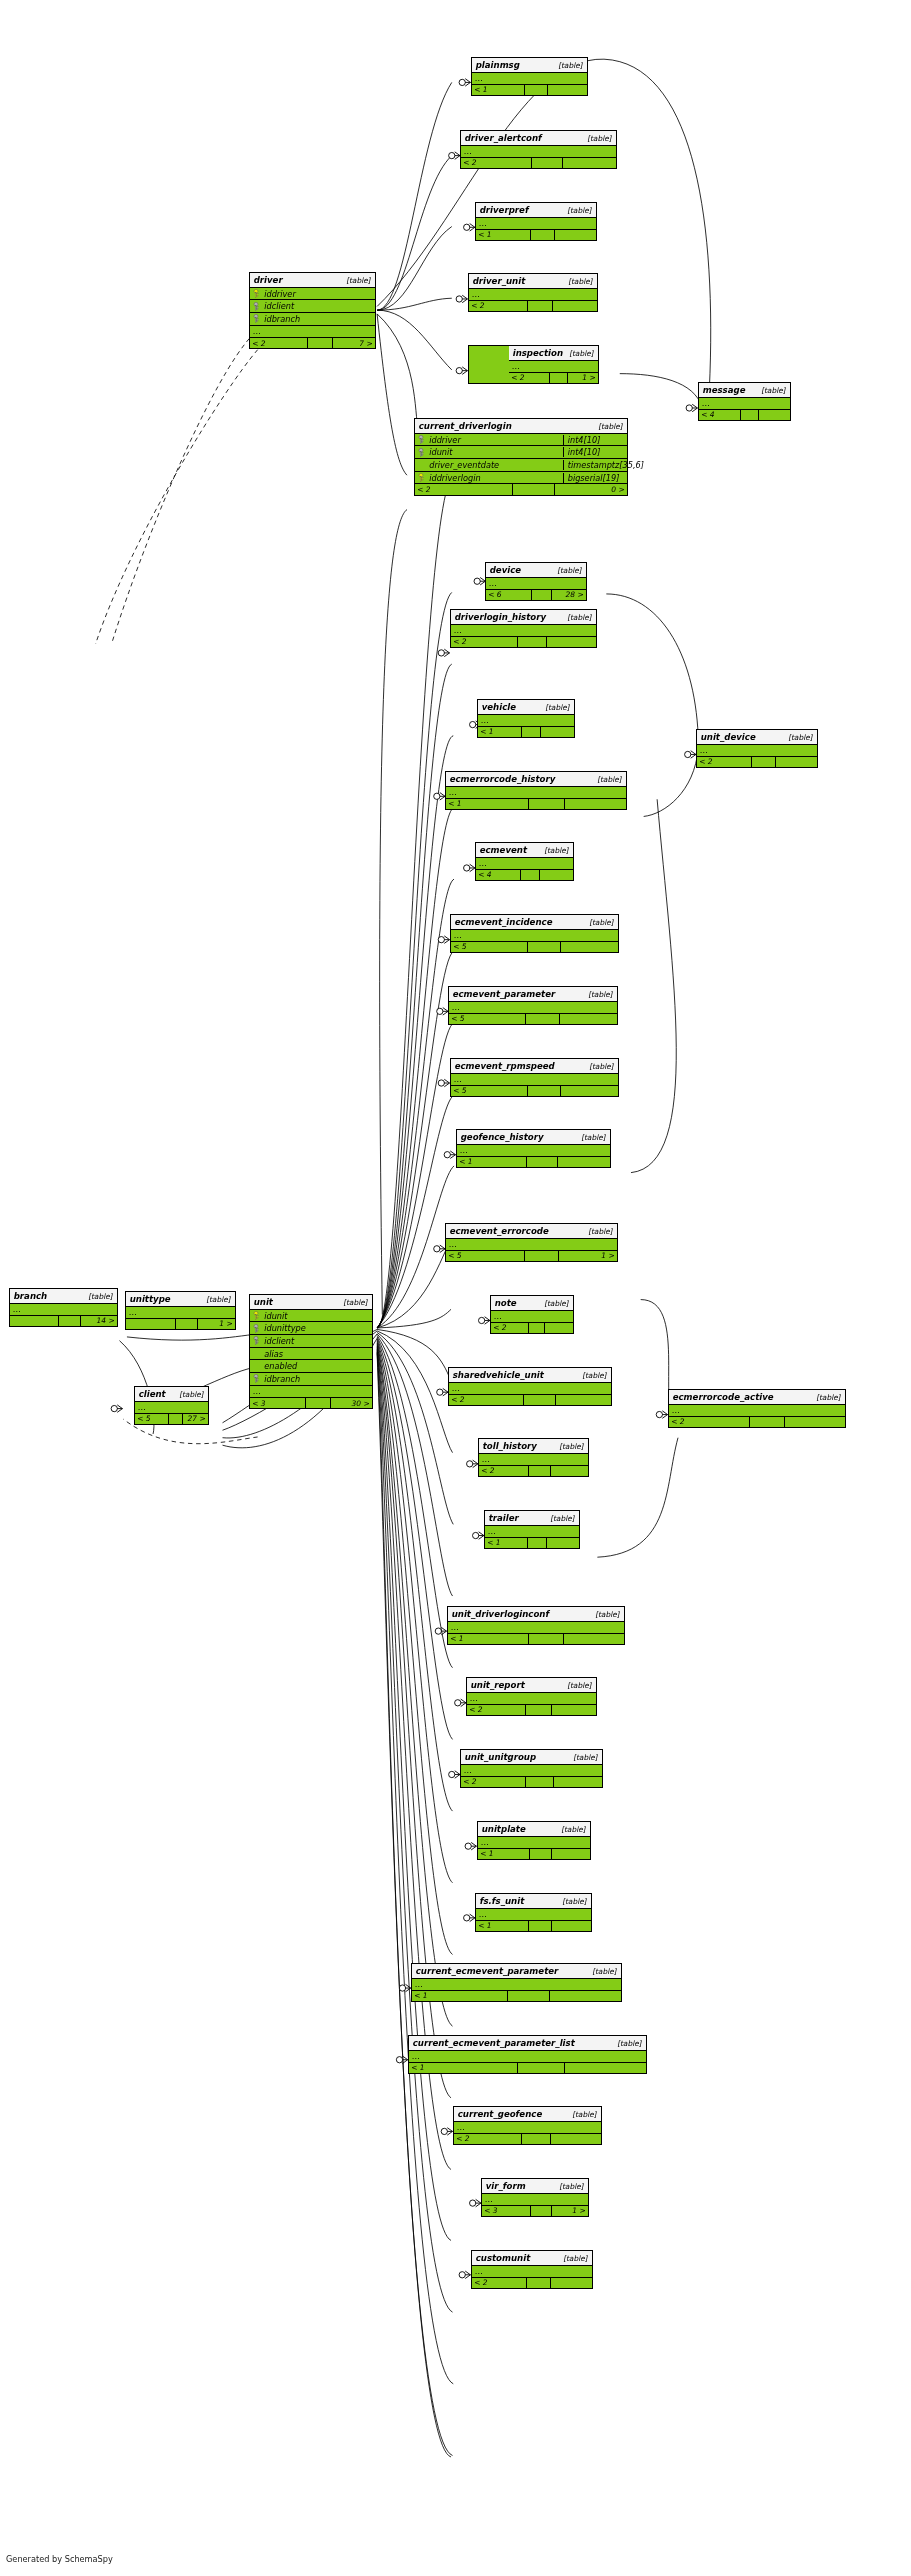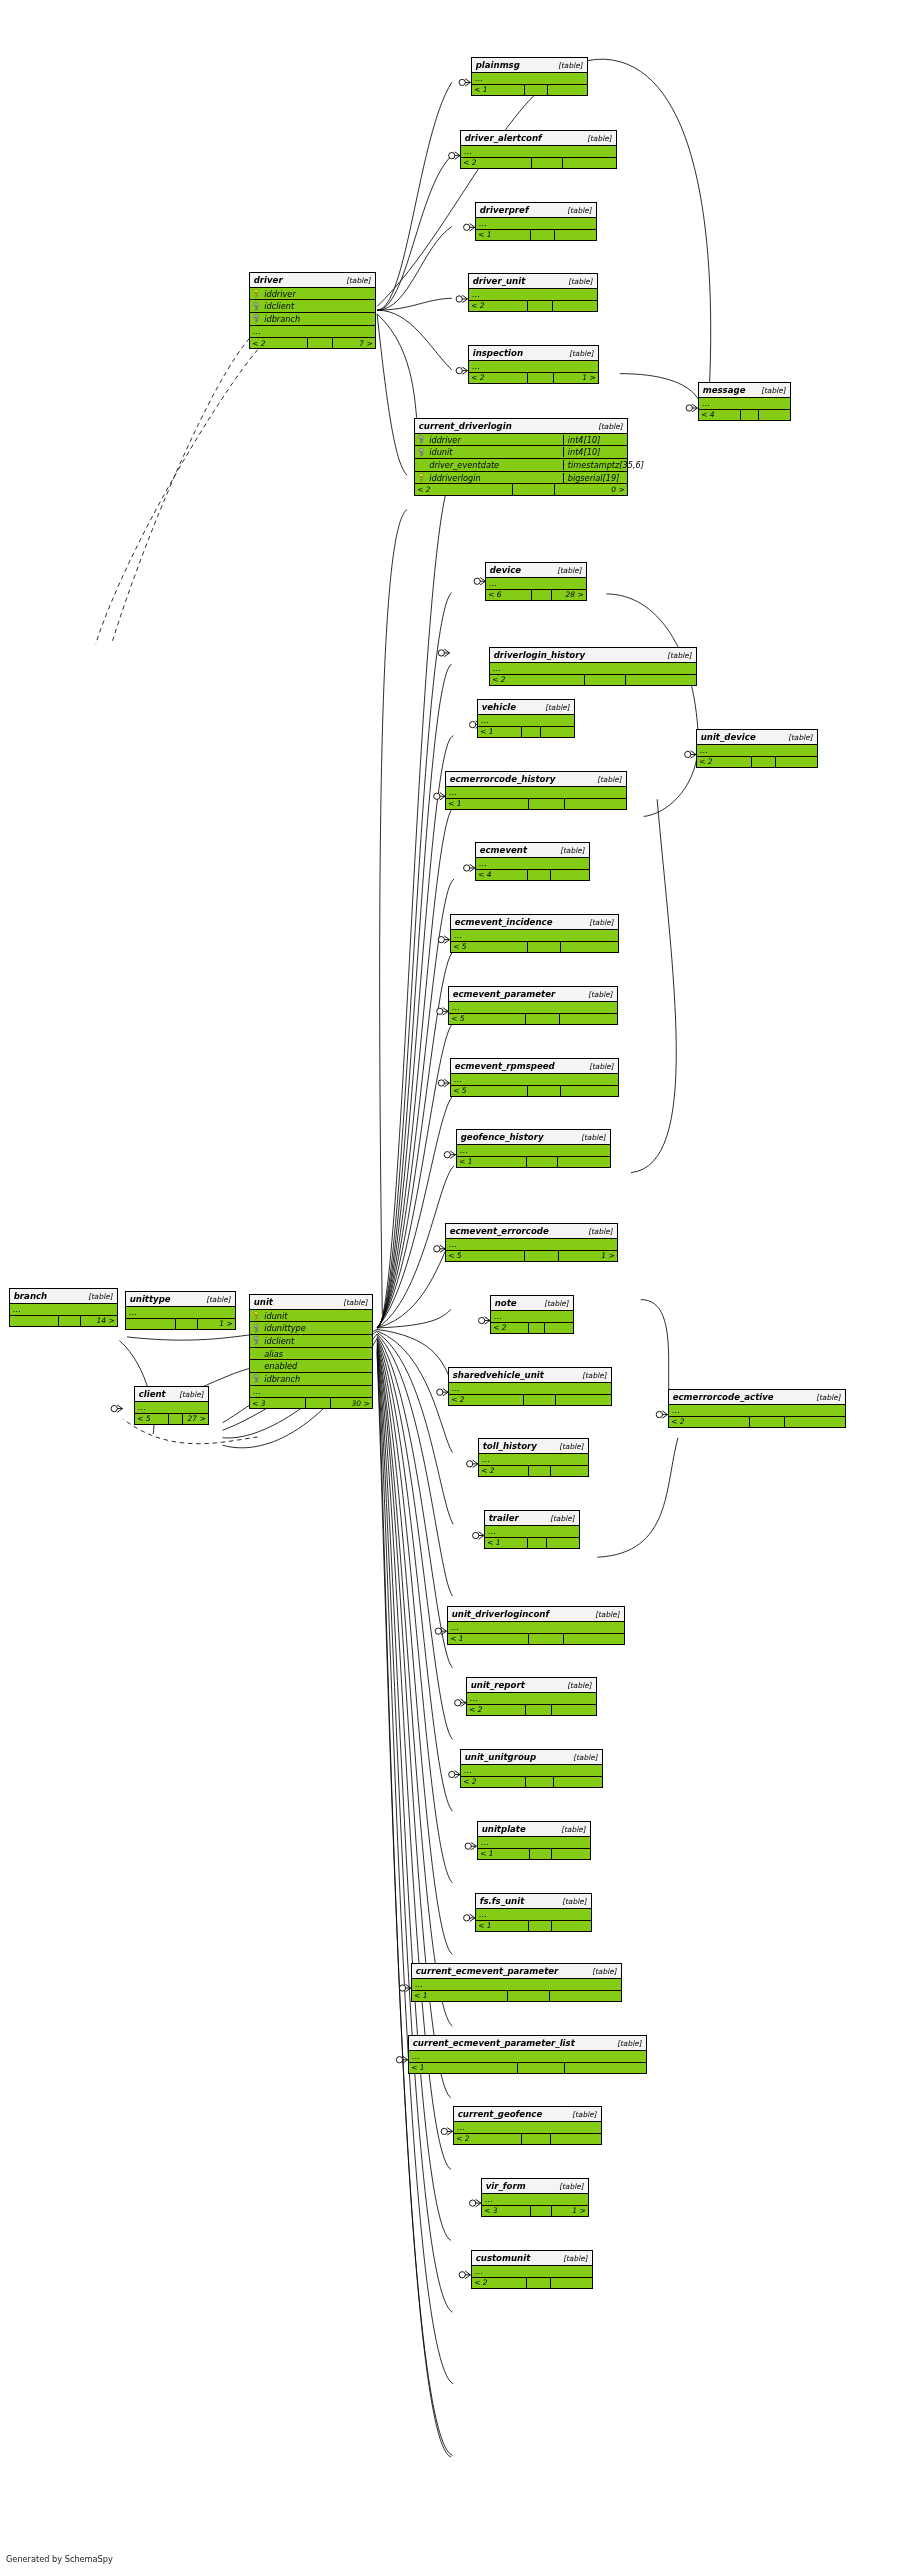--- a/index.html
+++ b/index.html
@@ -320,21 +320,21 @@
           <span class="tbl-name">driver_unit</span>
           <span class="tbl-tag">[table]</span>
         </div>
         <div class="ellipsis-row">…</div>
         <div class="footer-row">
           <div class="fcell l" style="width: 46%;">&lt; 2</div>
           <div class="fcell m" style="width: 20%;"></div>
           <div class="fcell r" style="width: 34%;"></div>
         </div>
       </div>
-      <div class="tbl" style="left: 468px; top: 345px; width: 131px;">
+      <div class="tbl" style="left: 468px; top: 345px; width: 131px; padding-left: 40px;">
         <div class="tbl-hdr">
           <span class="tbl-name">inspection</span>
           <span class="tbl-tag">[table]</span>
         </div>
         <div class="ellipsis-row">…</div>
         <div class="footer-row">
           <div class="fcell l" style="width: 46%;">&lt; 2</div>
           <div class="fcell m" style="width: 20%;"></div>
           <div class="fcell r" style="width: 34%;">1 &gt;</div>
         </div>
@@ -467,21 +467,21 @@
           <span class="tbl-name">device</span>
           <span class="tbl-tag">[table]</span>
         </div>
         <div class="ellipsis-row">…</div>
         <div class="footer-row">
           <div class="fcell l" style="width: 46%;">&lt; 6</div>
           <div class="fcell m" style="width: 20%;"></div>
           <div class="fcell r" style="width: 34%; text-align: center;">28 &gt;</div>
         </div>
       </div>
-      <div class="tbl" style="left: 450px; top: 647px; width: 208px; margin-left: 39px;">
+      <div class="tbl" style="left: 450px; top: 609px; width: 147px;">
         <div class="tbl-hdr">
           <span class="tbl-name">driverlogin_history</span>
           <span class="tbl-tag">[table]</span>
         </div>
         <div class="ellipsis-row">…</div>
         <div class="footer-row">
           <div class="fcell l" style="width: 46%;">&lt; 2</div>
           <div class="fcell m" style="width: 20%;"></div>
           <div class="fcell r" style="width: 34%;"></div>
         </div>
@@ -515,21 +515,21 @@
           <span class="tbl-name">unit_device</span>
           <span class="tbl-tag">[table]</span>
         </div>
         <div class="ellipsis-row">…</div>
         <div class="footer-row">
           <div class="fcell l" style="width: 46%;">&lt; 2</div>
           <div class="fcell m" style="width: 20%;"></div>
           <div class="fcell r" style="width: 34%;"></div>
         </div>
       </div>
-      <div class="tbl" style="left: 475px; top: 842px; width: 115px;">
+      <div class="tbl" style="left: 475px; top: 842px; width: 99px;">
         <div class="tbl-hdr">
           <span class="tbl-name">ecmevent</span>
           <span class="tbl-tag">[table]</span>
         </div>
         <div class="ellipsis-row">…</div>
         <div class="footer-row">
           <div class="fcell l" style="width: 46%;">&lt; 4</div>
           <div class="fcell m" style="width: 20%;"></div>
           <div class="fcell r" style="width: 34%;"></div>
         </div>

